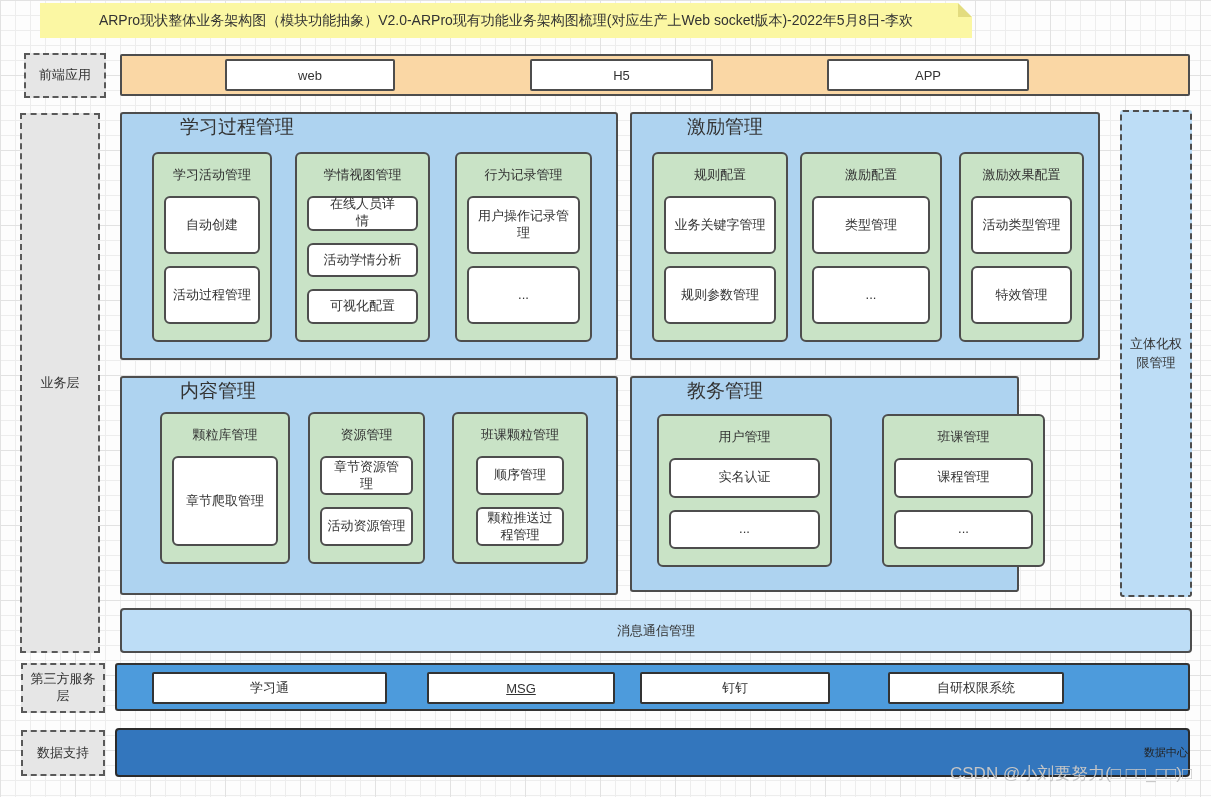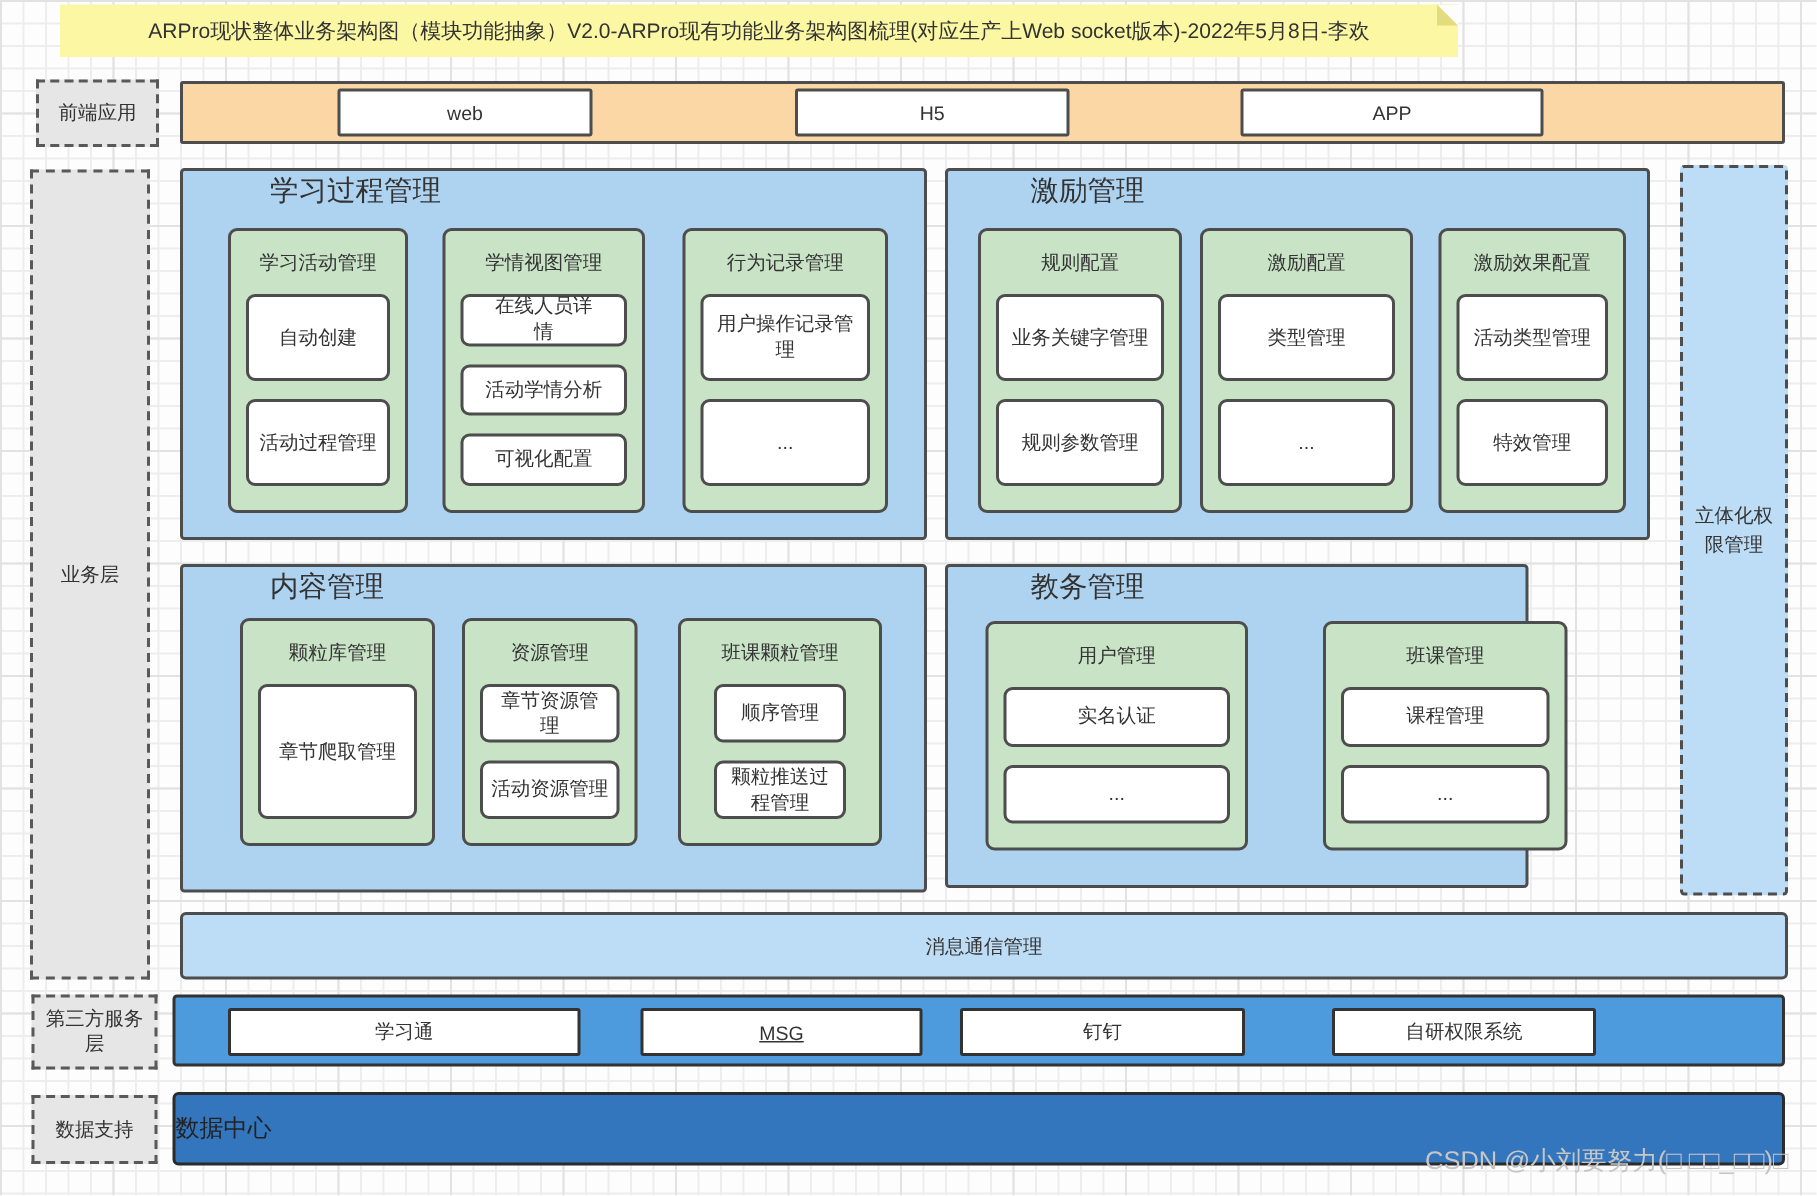--- a/index.html
+++ b/index.html
@@ -72,21 +72,21 @@
   
   .tp-bar{left:115px;top:663px;width:1075px;height:48px;background:#4D9BDC;border:2px solid #333;border-radius:3px;}
   .tp-item{
     position:absolute;top:7px;height:32px;background:#fff;border:2px solid #333;border-radius:2px;
     display:flex;align-items:center;justify-content:center;font-size:13px;box-sizing:border-box;
   }
   
   .dc-bar{
     left:115px;top:728px;width:1075px;height:49px;
     background:#3376BD;border:2px solid #2B2B2B;border-radius:4px;
-    display:flex;align-items:center;justify-content:flex-start;font-size:16px;color:#222;
+    display:flex;align-items:center;justify-content:flex-end;font-size:11px;color:#222;
   }
   .watermark{
     left:950px;top:762px;width:261px;font-size:17px;color:#C6C6C6;
     white-space:nowrap;z-index:5;
   }
 </style>
 </head>
 <body>
 
 <div class="canvas">

